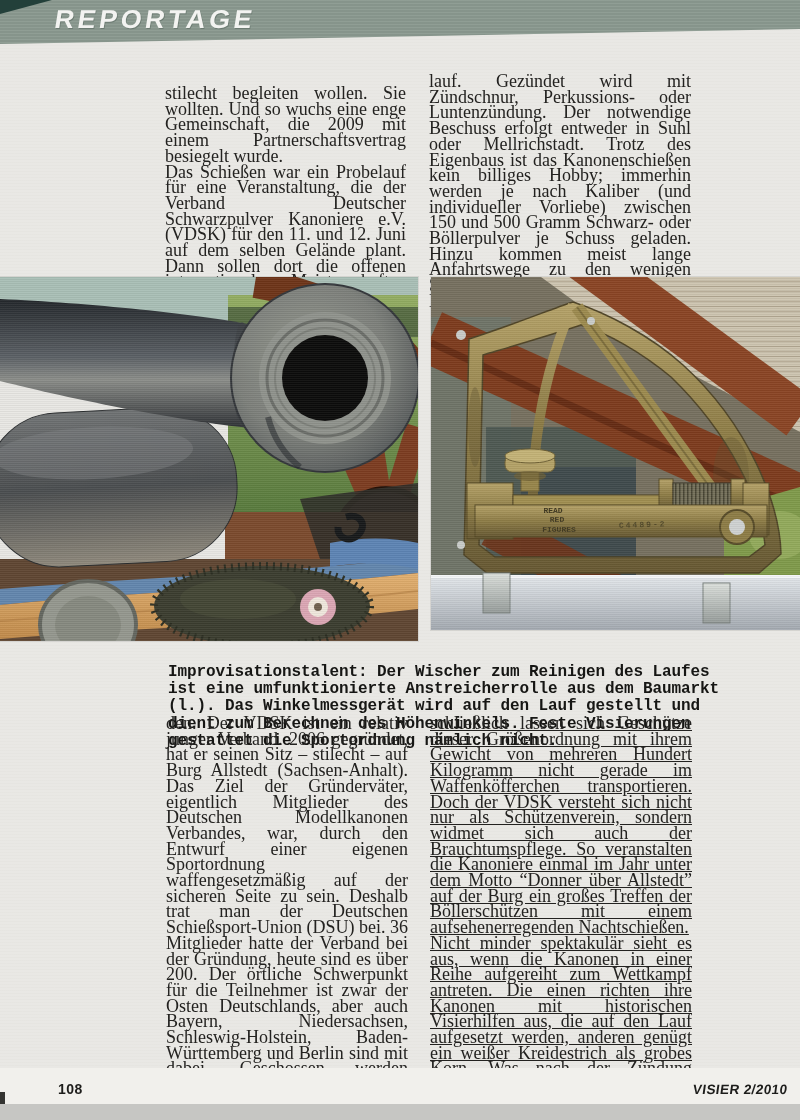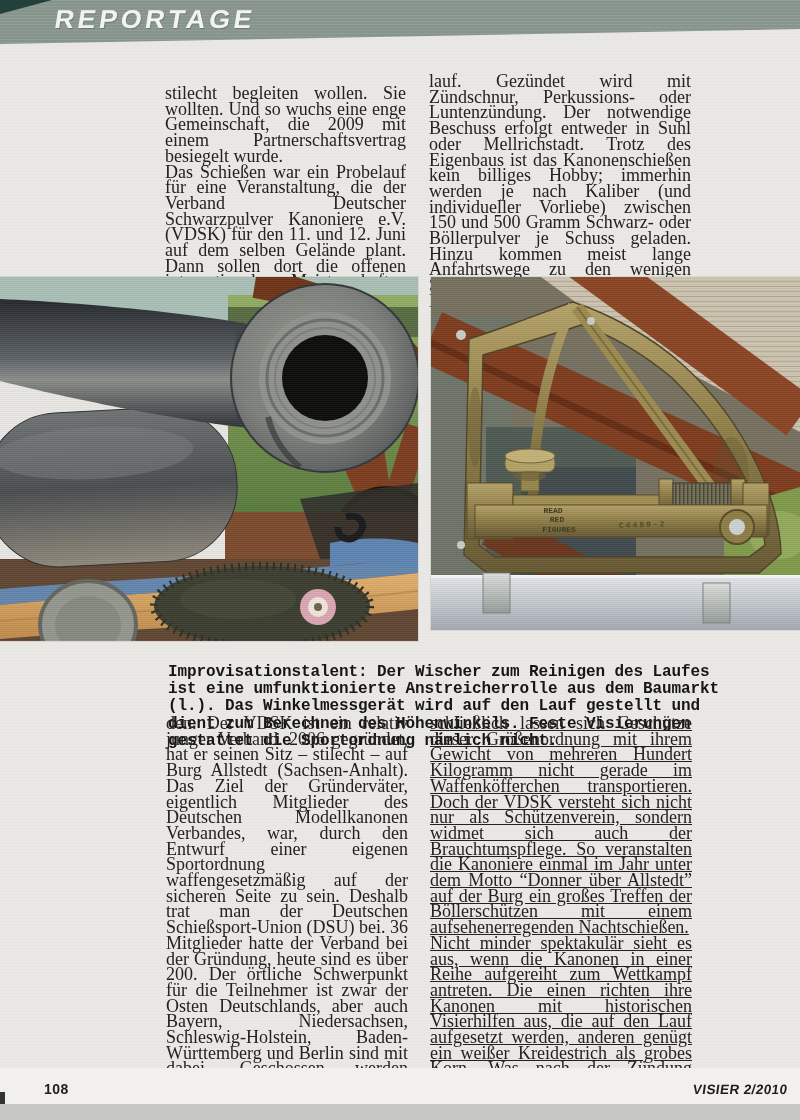--- a/index.html
+++ b/index.html
@@ -30,21 +30,21 @@
   #photo-right{left:431px;top:277px;width:369px;height:353px;}
   .photo-wrap svg{display:block;width:100%;height:100%;}
   .photo-wrap::after{content:"";position:absolute;inset:0;pointer-events:none;
         background:repeating-linear-gradient(0deg, rgba(255,255,255,.05) 0 1px, rgba(0,0,0,.045) 1px 2px);}
   
   .caption{position:absolute;left:168px;top:648px;width:556px;
         font-family:Liberation Mono, monospace;font-weight:bold;font-size:16px;
         line-height:17.2px;color:#161614;letter-spacing:-.1px;}
   
   .footer-band{position:absolute;left:0;top:1068px;width:800px;height:36px;background:#f1f0ec;}
-  .page-number{position:absolute;left:44px;top:1081px;font-family:"Liberation Sans",sans-serif;
+  .page-number{position:absolute;left:58px;top:1081px;font-family:"Liberation Sans",sans-serif;
         font-weight:bold;font-size:14px;color:#1d1d1b;letter-spacing:.5px;}
   .issue{position:absolute;right:12px;top:1082px;font-family:"Liberation Sans",sans-serif;
         font-weight:bold;font-size:13.5px;color:#1d1d1b;transform:skewX(-8deg);letter-spacing:.4px;}
   .bottom-strip{position:absolute;left:0;top:1104px;width:800px;height:16px;background:#c6c6c3;}
   .left-notch{position:absolute;left:0;top:1092px;width:5px;height:28px;background:#343431;}
   .stamp{font-family:"Liberation Mono", monospace;font-weight:bold;}
 </style>
 </head>
 <body>
 

